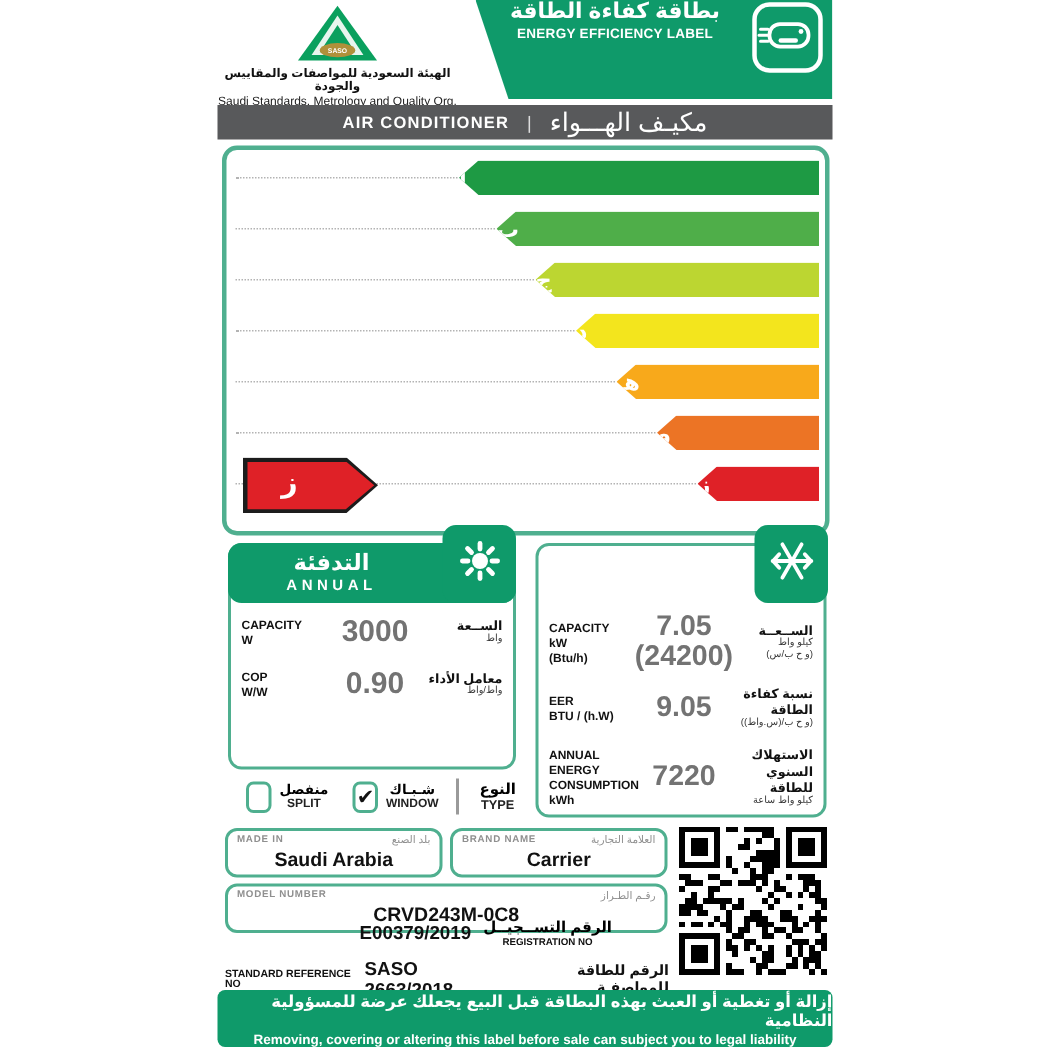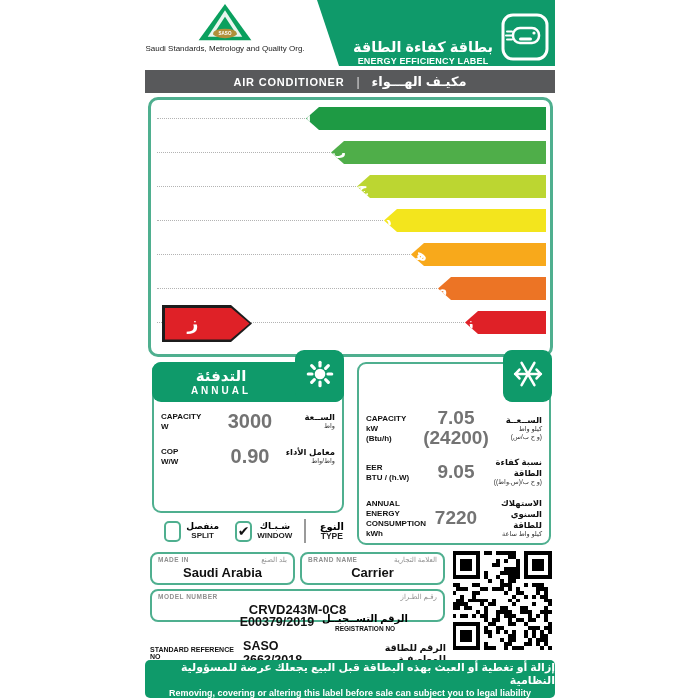--- a/index.html
+++ b/index.html
@@ -13,29 +13,29 @@
   .page{position:relative;width:700px;height:700px;background:#fff;overflow:hidden;}
   .label{position:absolute;left:145px;top:0;width:410px;height:700px;}
 
   
   .org-block{position:absolute;left:0;top:3px;width:160px;text-align:center;color:#111;}
   .org-block svg{display:block;margin:0 auto;}
   .org-ar{font-size:8px;font-weight:bold;direction:rtl;margin-top:1px;}
   .org-en{font-size:8px;color:#222;margin-top:1px;}
   .title-block{position:absolute;left:172px;top:0;width:238px;height:66px;background:var(--green);
     clip-path:polygon(0 0,100% 0,100% 100%,22px 100%);
-    display:flex;align-items:flex-end;justify-content:flex-end;gap:7px;padding-right:5px;color:#fff;}
+    display:flex;align-items:flex-start;justify-content:flex-end;gap:20px;padding-right:5px;color:#fff;}
   .title-texts{text-align:center;}
   .title-ar{font-size:14.5px;font-weight:bold;direction:rtl;line-height:1.15;}
   .title-en{font-size:9px;font-weight:bold;letter-spacing:.2px;}
   .product-bar{position:absolute;left:0;top:70px;width:410px;height:23px;background:var(--bargray);
     color:#fff;display:flex;align-items:center;justify-content:center;gap:12px;}
   .product-en{font-size:11px;font-weight:bold;letter-spacing:.8px;}
   .product-sep{font-size:12px;opacity:.8;}
-  .product-ar{font-size:13px;font-weight:bold;direction:rtl;}
+  .product-ar{font-size:17px;font-weight:normal;direction:rtl;}
 
   
   .rating-box{position:absolute;left:3px;top:97px;width:405px;height:260px;border:3px solid var(--teal);
     border-radius:10px;background:#fff;}
   .grade-row{position:absolute;left:6px;right:4px;height:23px;}
   .g0{top:7px}.g1{top:41px}.g2{top:75px}.g3{top:109px}.g4{top:143px}.g5{top:177px}.g6{top:211px}
   .dots{position:absolute;left:0;top:11px;border-top:1.5px dotted #b3b3b3;}
   .g0 .dots{width:148px}.g1 .dots{width:173px}.g2 .dots{width:199px}.g3 .dots{width:226px}
   .g4 .dots{width:253px}.g5 .dots{width:280px}.g6 .dots{width:307px}
   .arrow{position:absolute;right:0;top:0;height:23px;
@@ -141,20 +141,21 @@
     <div class="org-block">
       <span>
         <svg viewBox="0 0 64 44" width="62" height="40">
           <path d="M32 1 L61 41 L3 41 Z" fill="#0aa05e"></path>
           <path d="M32 8 L51 37 L13 37 Z" fill="#e8f5ee"></path>
           <path d="M32 15 L45 35 L19 35 Z" fill="#0aa05e"></path>
           <ellipse cx="32" cy="33.5" rx="13" ry="5.2" fill="#b0903a"></ellipse>
           <text x="32" y="35.6" text-anchor="middle" font-size="5" font-weight="bold" fill="#fff" font-family="Liberation Sans, sans-serif">SASO</text>
         </svg>
       </span>
+      <div class="org-ar">الهيئة السعودية للمواصفات والمقاييس والجودة</div>
       <div class="org-en">Saudi Standards, Metrology and Quality Org.</div>
     </div>
 
     <div class="title-block">
       <div class="title-texts">
         <div class="title-ar">بطاقة كفاءة الطاقة</div>
         <div class="title-en">ENERGY EFFICIENCY LABEL</div>
       </div>
       <span>
         <svg viewBox="0 0 50 50" width="50" height="50">

